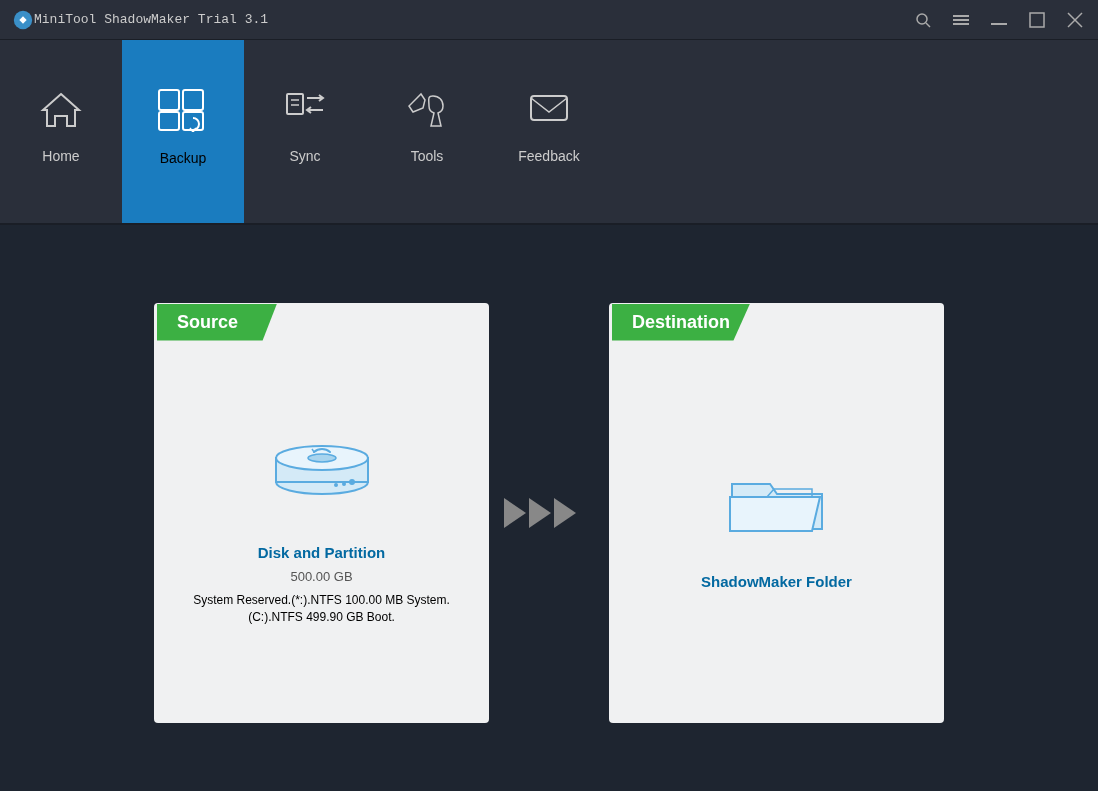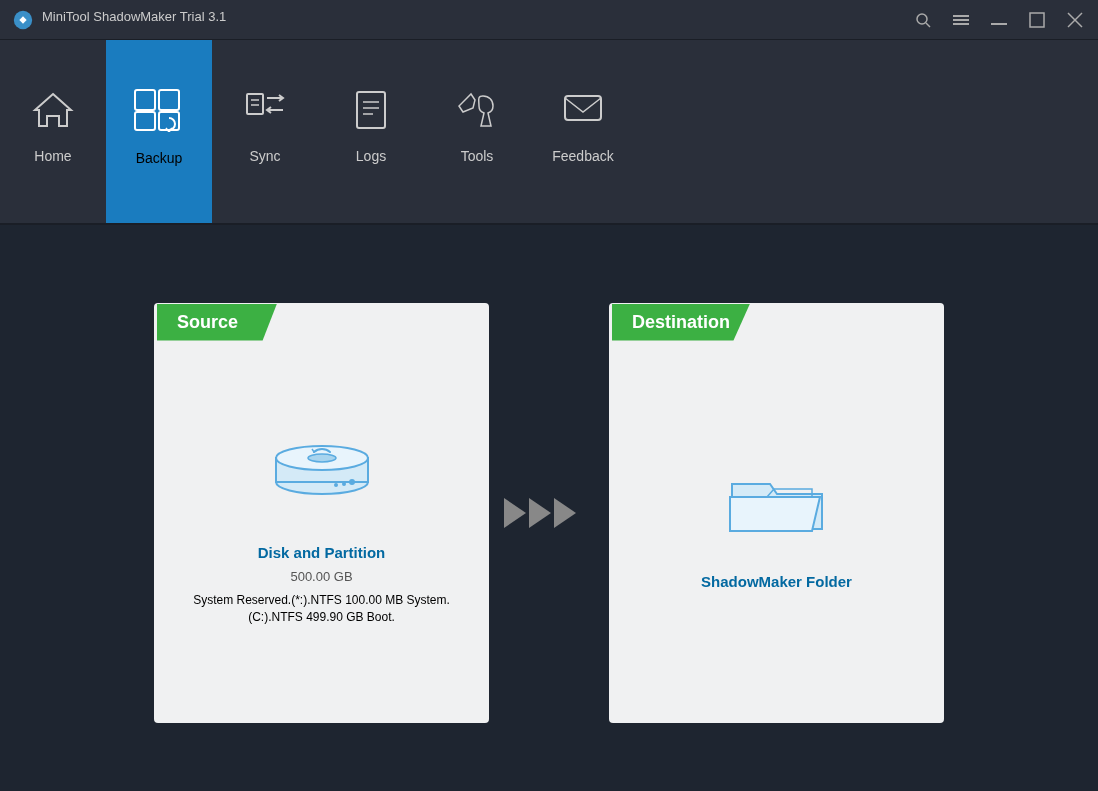--- a/index.html
+++ b/index.html
@@ -17,22 +17,22 @@
       background: #2a2f3a;
       height: 40px;
       display: flex;
       align-items: center;
       padding: 0 12px;
       justify-content: space-between;
       border-bottom: 1px solid #1a1e26;
     }
     .title-bar-left {
       display: flex;
-      align-items: flex-start;
-      gap: 8px;
+      align-items: center;
+      font-family: Liberation Mono, monospace;
     }
     .title-logo {
       width: 22px;
       height: 22px;
     }
     .title-text {
       font-size: 13px;
       color: #ccc;
     }
     .title-bar-controls {
@@ -57,21 +57,21 @@
       height: 185px;
       display: flex;
       align-items: stretch;
       border-bottom: 2px solid #1a1e26;
     }
     .nav-item {
       display: flex;
       flex-direction: column;
       align-items: center;
       justify-content: center;
-      width: 106px;
+      width: 122px;
       gap: 12px;
       cursor: pointer;
       color: #ccc;
       font-size: 14px;
       padding-bottom: 10px;
       transition: background 0.15s;
     }
     .nav-item.active {
       background: #1a7cbf;
       color: #000000;
@@ -243,31 +243,20 @@
         <path d="M36 5 L40 8 L36 11" stroke="#ccc" stroke-width="2" fill="none"></path>
         <path d="M24 20 L40 20" stroke="#ccc" stroke-width="2"></path>
         <path d="M28 23 L24 20 L28 17" stroke="#ccc" stroke-width="2" fill="none"></path>
       </svg>
     </span>
     <span>Sync</span>
   </div>
 
 
 
-  <div class="nav-item">
-    <span class="nav-icon">
-      <svg width="44" height="40" viewBox="0 0 44 40" fill="none">
-        <rect x="8" y="2" width="28" height="36" rx="2" stroke="#ccc" stroke-width="2" fill="none"></rect>
-        <line x1="14" y1="12" x2="30" y2="12" stroke="#ccc" stroke-width="1.5"></line>
-        <line x1="14" y1="18" x2="30" y2="18" stroke="#ccc" stroke-width="1.5"></line>
-        <line x1="14" y1="24" x2="24" y2="24" stroke="#ccc" stroke-width="1.5"></line>
-      </svg>
-    </span>
-    <span>Logs</span>
-  </div>
 
   <div class="nav-item">
     <span class="nav-icon">
       <svg width="44" height="40" viewBox="0 0 44 40" fill="none">
         <path d="M28 6 C34 6 38 10 38 16 C38 19 36 22 33 23 L36 36 L26 36 L29 23 C26 22 24 19 24 16 C24 10 22 6 28 6 Z" stroke="#ccc" stroke-width="1.5" fill="none"></path>
         <path d="M16 4 L20 10 L18 18 L8 22 L4 16 L12 8 Z" stroke="#ccc" stroke-width="1.5" fill="none"></path>
       </svg>
     </span>
     <span>Tools</span>
   </div>

